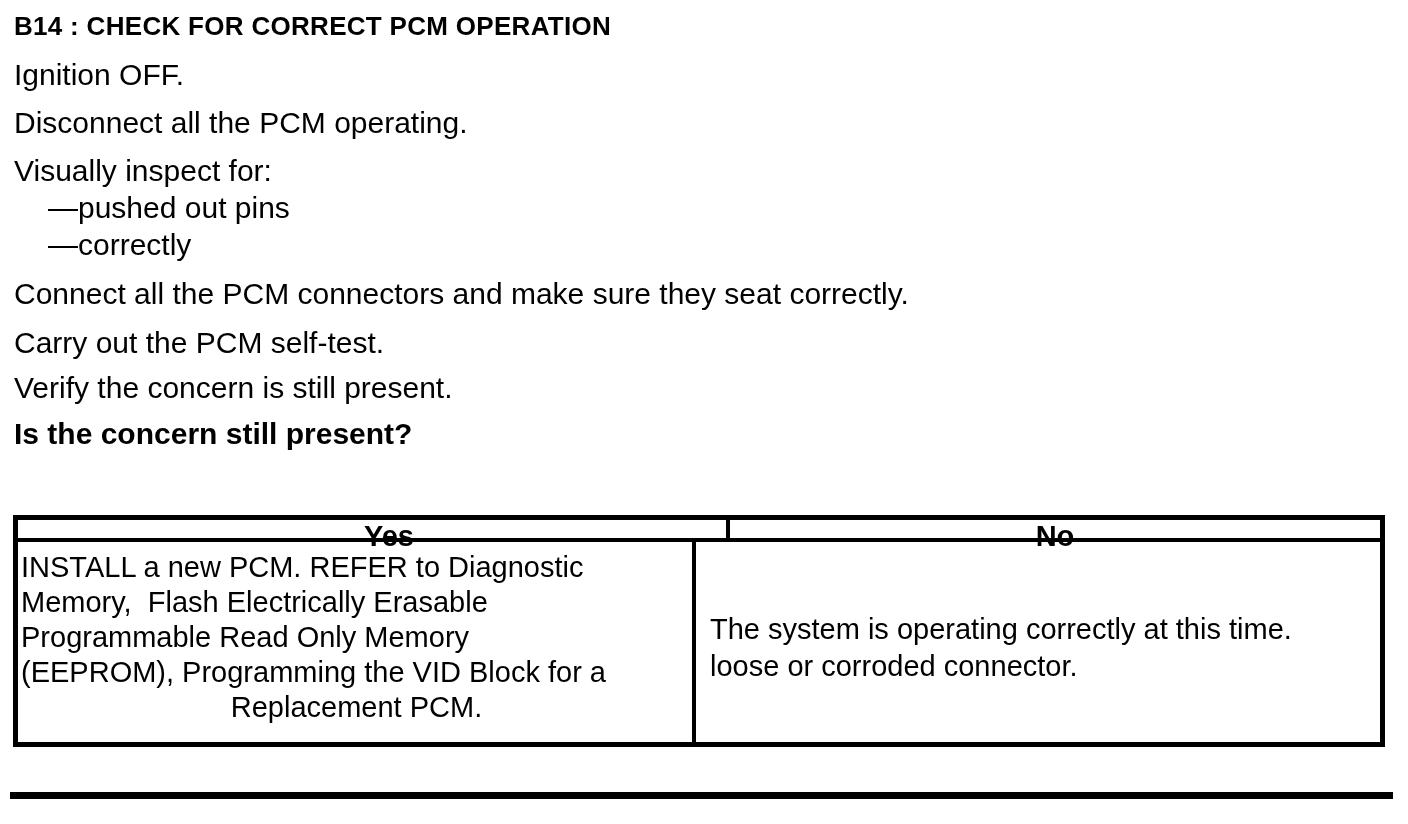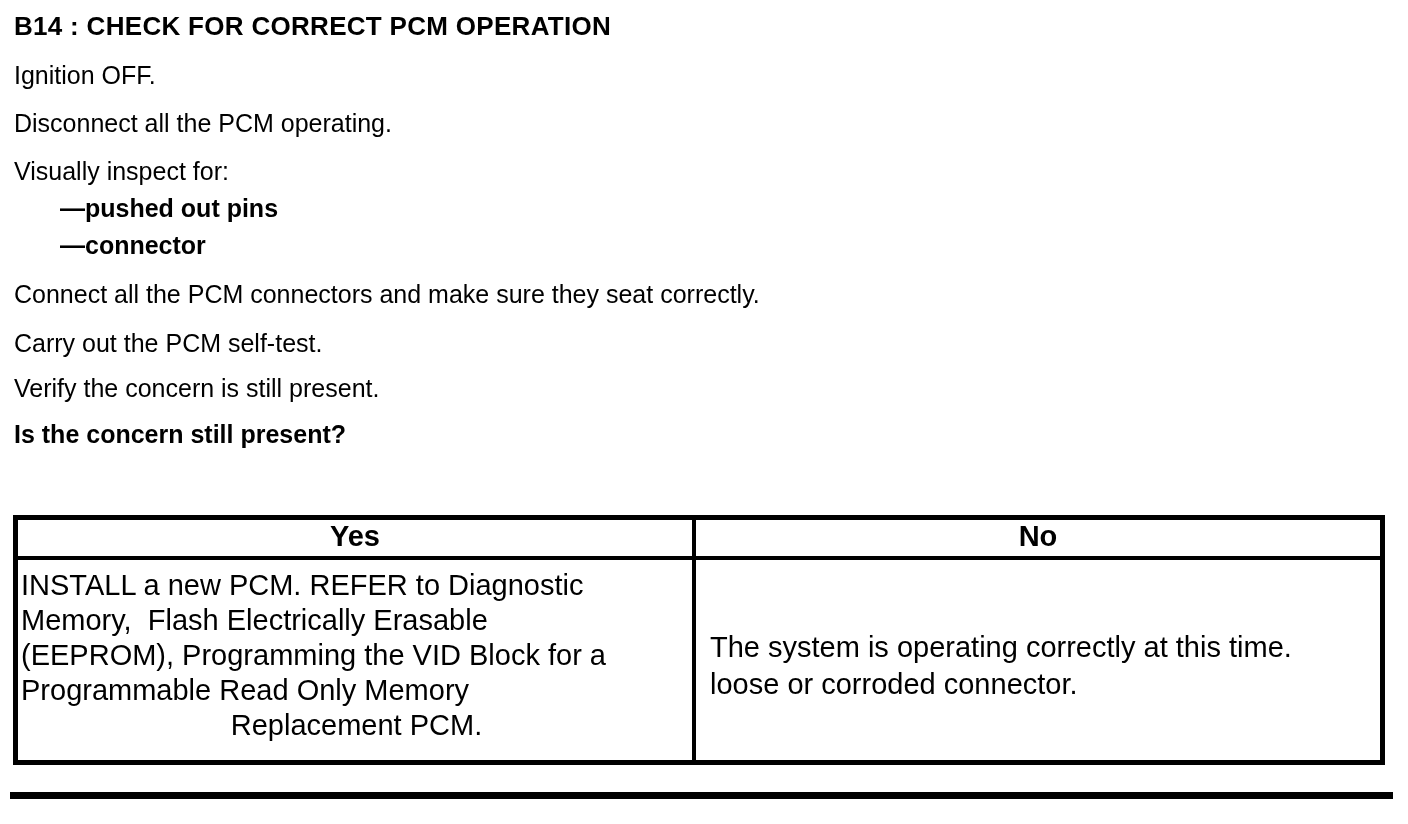--- a/index.html
+++ b/index.html
@@ -20,37 +20,37 @@
     left: 14px;
     top: 11px;
     font-size: 26px;
     font-weight: bold;
     letter-spacing: 0.3px;
     white-space: pre;
   }
   .step {
     position: absolute;
     left: 14px;
-    font-size: 25px;
+    font-size: 30px;
     line-height: 30px;
     white-space: pre;
   }
-  .step.indent { left: 60px; font-weight: bold; }
+  .step.indent { left: 48px; }
   .step.bold { font-weight: bold; }
 
   .result-table {
     position: absolute;
     left: 13px;
     top: 515px;
     width: 1372px;
     border: 5px solid #000000;
     background: #ffffff;
   }
   .tr { display: flex; }
-  .th-row { border-bottom: 4px solid #000000; height: 40px; }
+  .th-row { border-bottom: 4px solid #000000; height: 22px; padding-left: 34px; }
   .th {
     font-weight: bold;
     font-size: 29px;
     line-height: 33px;
     text-align: center;
   }
   .col-yes {
     width: 678px;
     border-right: 4px solid #000000;
     flex: none;
@@ -94,41 +94,41 @@
   <div class="section-title">B14 : CHECK FOR CORRECT PCM OPERATION</div>
 
   <div class="step" style="top:60px">Ignition OFF.</div>
 
   <div class="step" style="top:108px">Disconnect all the PCM operating.</div>
 
   <div class="step" style="top:156px">Visually inspect for:</div>
 
   <div class="step indent" style="top:193px">—pushed out pins</div>
 
-  <div class="step indent" style="top:230px">—connector</div>
+  <div class="step indent" style="top:230px">—correctly</div>
 
   <div class="step" style="top:279px">Connect all the PCM connectors and make sure they seat correctly.</div>
 
   <div class="step" style="top:328px">Carry out the PCM self-test.</div>
 
   <div class="step" style="top:373px">Verify the concern is still present.</div>
 
   <div class="step bold" style="top:419px">Is the concern still present?</div>
 
   <div class="result-table">
     <div class="tr th-row">
       <div class="th col-yes">Yes</div>
       <div class="th col-no">No</div>
     </div>
     <div class="tr body-row">
       <div class="yes-cell col-yes">
         <div class="yes-line">INSTALL a new PCM. REFER to Diagnostic</div>
         <div class="yes-line">Memory,  Flash Electrically Erasable</div>
+        <div class="yes-line">Programmable Read Only Memory</div>
         <div class="yes-line">(EEPROM), Programming the VID Block for a</div>
-        <div class="yes-line">Programmable Read Only Memory</div>
         <div class="yes-line center">Replacement PCM.</div>
       </div>
       <div class="no-cell col-no">
         <div class="no-lines">
           <div class="no-line">The system is operating correctly at this time.</div>
           <div class="no-line">loose or corroded connector.</div>
         </div>
       </div>
     </div>
   </div>

